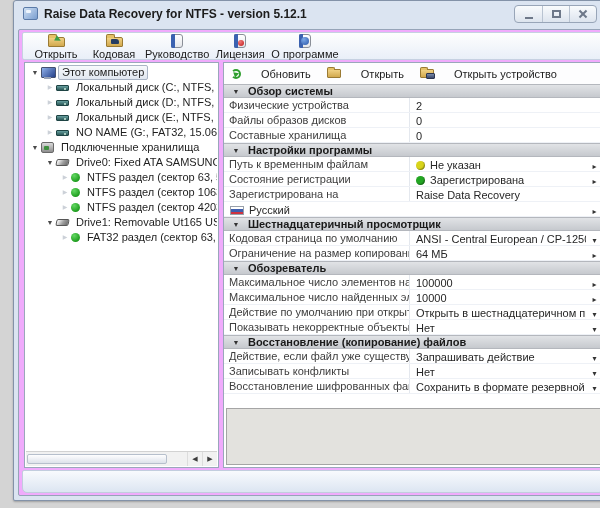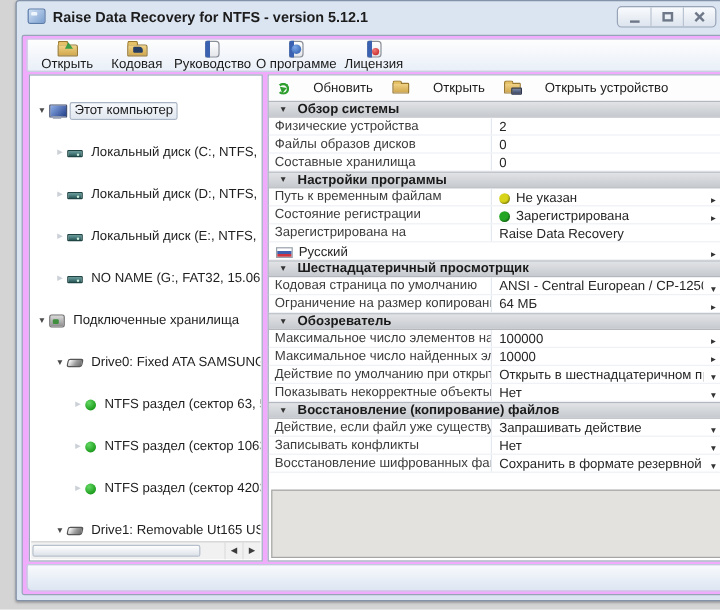--- a/index.html
+++ b/index.html
@@ -58,21 +58,21 @@
   .about-icon::after { content:""; position:absolute; right:1px; bottom:2px; width:8px; height:8px;
     border-radius:50%; background:radial-gradient(circle at 35% 30%,#7aa8e8,#2a56a8); }
 
   
   .main { position:absolute; left:3px; right:3px; top:32px; bottom:27px; }
 
   
   .tree-panel { position:absolute; left:2px; top:0; width:195px; bottom:0;
     background:#fff; border:1px solid #9aa7bb; }
   .tree { position:absolute; left:1px; right:1px; top:2px; bottom:17px; overflow:hidden; }
-  .trow { height:15px; display:flex; align-items:center; font-size:11px; color:#1e1e1e; white-space:nowrap;margin-top:20px; }
+  .trow { height:15px; display:flex; align-items:center; font-size:11px; color:#1e1e1e; white-space:nowrap; }
   .texp { width:12px; flex:none; text-align:center; font-size:7px; color:#4a4a4a; line-height:15px; }
   .texp.faint { color:#ccd1d8; font-size:6px; }
   .ticon { margin-right:4px; }
   .tlabel { padding:0 3px; line-height:13px; }
   .tlabel.selected { border:1px solid #a9b4c5; background:linear-gradient(#f7f9fc,#e1e7f0); border-radius:2px; }
 
   
   .computer-icon { width:13px; height:12px; }
   .computer-icon::before { content:""; position:absolute; left:0; top:0; width:13px; height:9px;
     border:1px solid #445070; border-radius:1px; background:linear-gradient(135deg,#8fb0ea,#24408a); }
@@ -166,26 +166,26 @@
         </div>
         <div class="tbtn">
           <span class="ic plugins-icon"></span>
           <span class="lbl">Кодовая</span>
         </div>
         <div class="tbtn">
           <span class="ic manual-icon"></span>
           <span class="lbl">Руководство</span>
         </div>
         <div class="tbtn">
+          <span class="ic license-icon"></span>
+          <span class="lbl">Лицензия</span>
+        </div>
+        <div class="tbtn">
           <span class="ic about-icon"></span>
           <span class="lbl">О программе</span>
-        </div>
-        <div class="tbtn">
-          <span class="ic license-icon"></span>
-          <span class="lbl">Лицензия</span>
         </div>
       </div>
 
     <div class="main">
       <div class="tree-panel">
         <div class="tree" id="tree">
             <div class="trow" style="padding-left: 3px;">
               <span class="texp">▼</span>
               <span class="ic ticon computer-icon"></span>
               <span class="tlabel selected">Этот компьютер</span>

